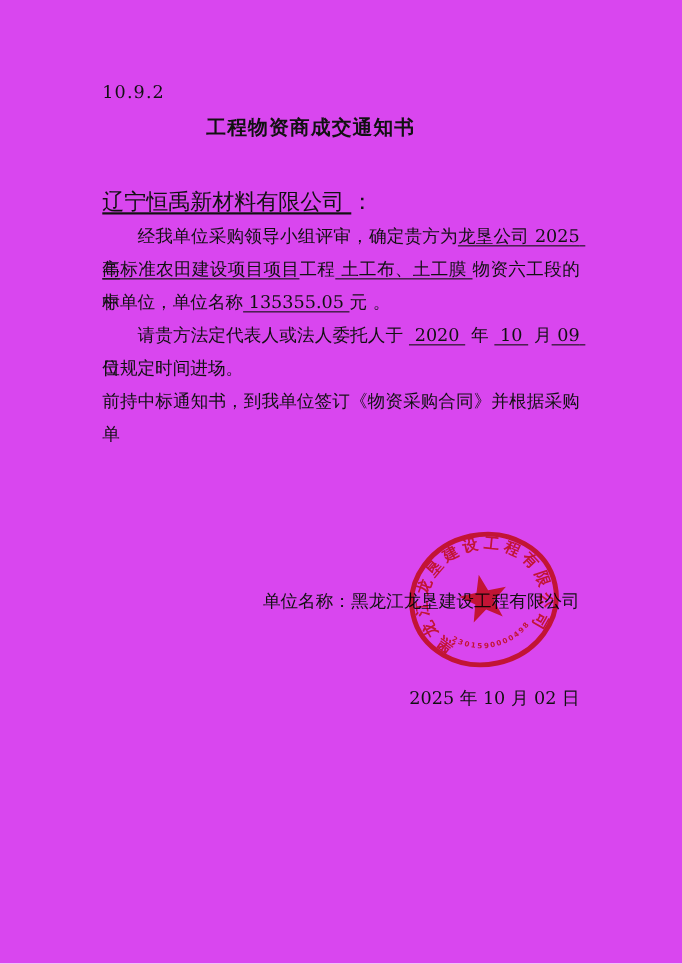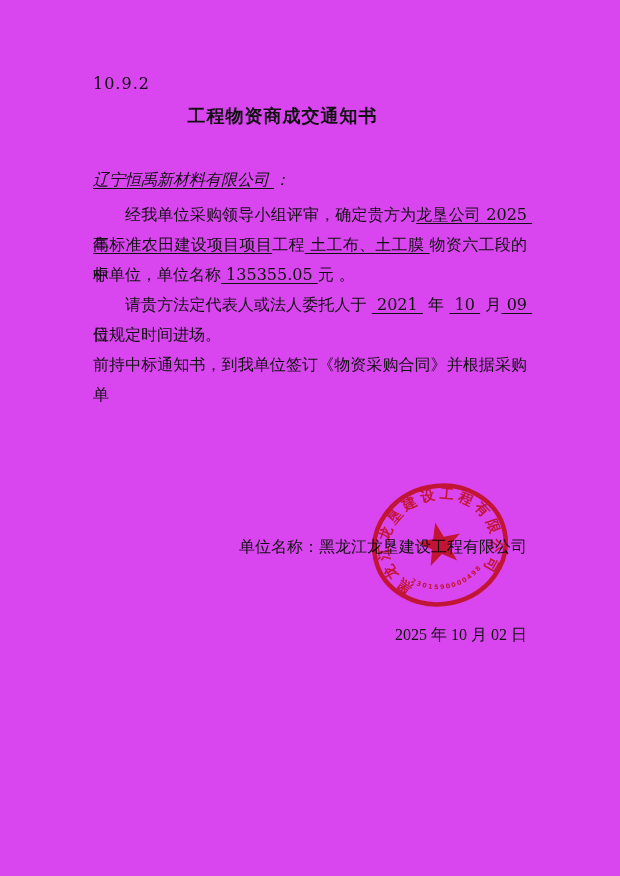--- a/index.html
+++ b/index.html
@@ -11,37 +11,37 @@
   .section-number {
     position:absolute; left:93px; top:74px;
     font-size:16px; letter-spacing:1px;
   }
   .doc-title {
     position:absolute; left:0; top:104px; width:565px;
     text-align:center; font-size:18px; font-weight:bold; letter-spacing:1px;
   }
   .addressee {
     position:absolute; left:93px; top:170px; width:434px;
-    font-size:16px; white-space:pre-wrap;font-style:italic;
+    font-size:20px; white-space:pre-wrap;
   }
   .body-text {
     position:absolute; left:93px; top:200px; width:434px;
     font-size:16px;
   }
   .line { height:30px; line-height:30px; white-space:pre-wrap; }
   .line.full { text-align:justify; text-align-last:justify; }
   .line.indent { text-indent:2em; }
   .u { text-decoration:underline; text-underline-offset:3px; }
   .signature-line {
     position:absolute; right:93px; top:537px;
     font-size:16px; white-space:pre;
   }
   .date-line {
     position:absolute; right:93px; top:625px;
-    font-size:16px; white-space:pre;font-family:Liberation Serif, serif;
+    font-size:16px; white-space:pre;
   }
   .seal {
     position:absolute; left:358px; top:467px; width:164px; height:156px;
     mix-blend-mode:multiply; opacity:0.93;
   }
 </style>
 </head>
 <body>
 
 <div class="page">
@@ -49,21 +49,21 @@
   <div class="section-number">10.9.2</div>
 
   <div class="doc-title">工程物资商成交通知书</div>
 
   <div class="addressee"><span class="u">辽宁恒禹新材料有限公司 </span><span>：</span></div>
 
   <div class="body-text">
     <div class="line indent full"><span>经我单位采购领导小组评审，确定贵方为</span><span class="u">龙垦公司 2025 年</span></div>
     <div class="line full"><span class="u">高标准农田建设项目项目</span><span>工程</span><span class="u"> 土工布、土工膜 </span><span>物资六工段的中</span></div>
     <div class="line"><span>标单位，单位名称</span><span class="u"> 135355.05 </span><span>元 。</span></div>
-    <div class="line indent full"><span>请贵方法定代表人或法人委托人于 </span><span class="u"> 2021 </span><span> 年 </span><span class="u"> 10 </span><span> 月</span><span class="u"> 09 </span><span> 日</span></div>
+    <div class="line indent full"><span>请贵方法定代表人或法人委托人于 </span><span class="u"> 2020 </span><span> 年 </span><span class="u"> 10 </span><span> 月</span><span class="u"> 09 </span><span> 日</span></div>
     <div class="line"><span>位规定时间进场。</span></div>
     <div class="line full"><span>前持中标通知书，到我单位签订《物资采购合同》并根据采购单</span></div>
   </div>
 
   <div class="signature-line">单位名称：黑龙江龙垦建设工程有限公司</div>
 
   <div class="seal">
     <svg viewBox="-82 -78 164 156" width="164" height="156">
       <defs>
         <path id="sealTopArc" d="M -39.8,29.6 A 52,46 0 1 1 39.8,29.6" fill="none"></path>

